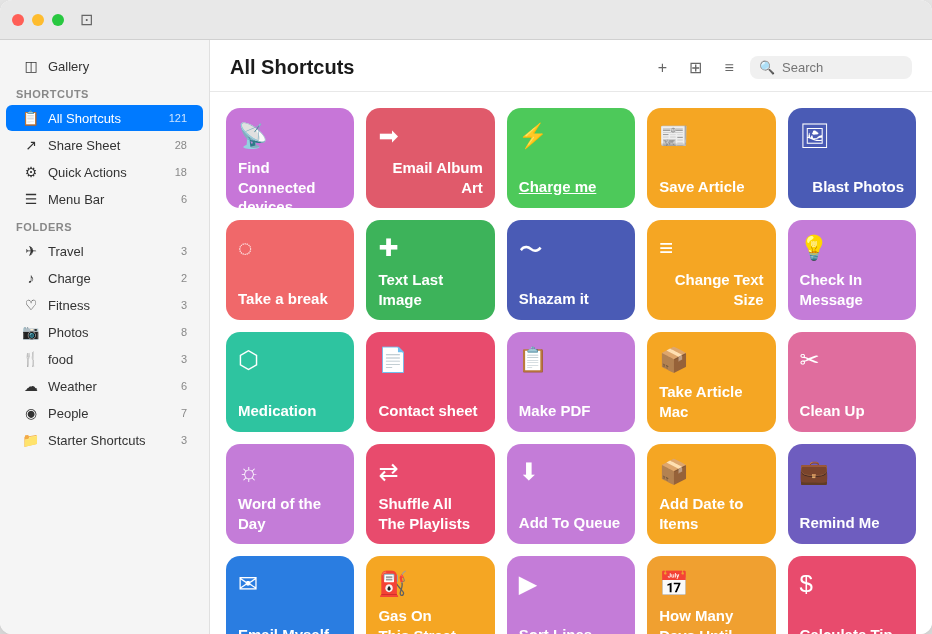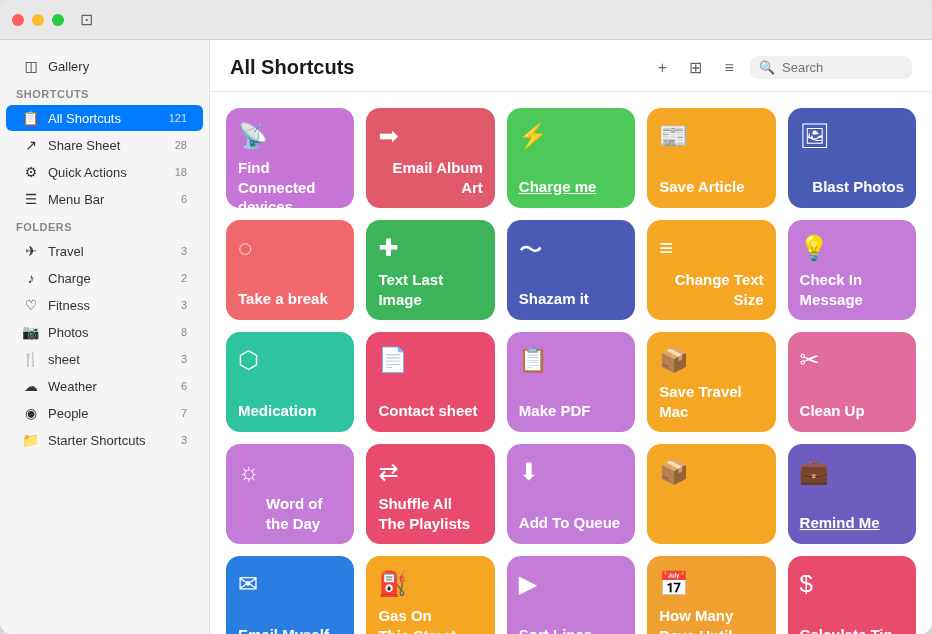--- a/index.html
+++ b/index.html
@@ -224,21 +224,21 @@
         <span>Fitness</span>
         <span class="badge">3</span>
       </div>
       <div class="sidebar-item">
         <span class="sidebar-icon">📷</span>
         <span>Photos</span>
         <span class="badge">8</span>
       </div>
       <div class="sidebar-item">
         <span class="sidebar-icon">🍴</span>
-        <span>sheet</span>
+        <span>food</span>
         <span class="badge">3</span>
       </div>
       <div class="sidebar-item">
         <span class="sidebar-icon">☁</span>
         <span>Weather</span>
         <span class="badge">6</span>
       </div>
       <div class="sidebar-item">
         <span class="sidebar-icon">◉</span>
         <span>People</span>
@@ -313,45 +313,46 @@
           <div class="shortcut-card" style="background: rgb(232, 75, 109);">
             <div class="card-icon">📄</div>
             <div class="card-label" style="white-space: pre-line;">Contact sheet</div>
           </div>
           <div class="shortcut-card" style="background: rgb(196, 124, 216);">
             <div class="card-icon">📋</div>
             <div class="card-label" style="white-space: pre-line;">Make PDF</div>
           </div>
           <div class="shortcut-card" style="background: rgb(245, 166, 35);">
             <div class="card-icon">📦</div>
-            <div class="card-label" style="white-space: pre-line;">Save Travel Mac</div>
+            <div class="card-label" style="white-space: pre-line;">Take Article Mac</div>
           </div>
           <div class="shortcut-card" style="background: rgb(224, 109, 158);">
             <div class="card-icon">✂</div>
             <div class="card-label" style="white-space: pre-line;">Clean Up</div>
           </div>
           <div class="shortcut-card" style="background: rgb(196, 124, 216);">
             <div class="card-icon">☼</div>
-            <div class="card-label" style="white-space: pre-line; margin-left: 28px;">Word of the Day</div>
+            <div class="card-label" style="white-space: pre-line;">Word of the Day</div>
           </div>
           <div class="shortcut-card" style="background: rgb(232, 75, 109);">
             <div class="card-icon">⇄</div>
             <div class="card-label" style="white-space: pre-line;">Shuffle All
 The Playlists</div>
           </div>
           <div class="shortcut-card" style="background: rgb(196, 124, 216);">
             <div class="card-icon">⬇</div>
             <div class="card-label" style="white-space: pre-line;">Add To Queue</div>
           </div>
           <div class="shortcut-card" style="background: rgb(245, 166, 35);">
             <div class="card-icon">📦</div>
+            <div class="card-label" style="white-space: pre-line;">Add Date to Items</div>
           </div>
           <div class="shortcut-card" style="background: rgb(110, 93, 191);">
             <div class="card-icon">💼</div>
-            <div class="card-label" style="white-space: pre-line; text-decoration: underline;">Remind Me</div>
+            <div class="card-label" style="white-space: pre-line;">Remind Me</div>
           </div>
           <div class="shortcut-card" style="background: rgb(42, 125, 225);">
             <div class="card-icon">✉</div>
             <div class="card-label" style="white-space: pre-line;">Email Myself</div>
           </div>
           <div class="shortcut-card" style="background: rgb(245, 166, 35);">
             <div class="card-icon">⛽</div>
             <div class="card-label" style="white-space: pre-line;">Gas On
 This Street</div>
           </div>

